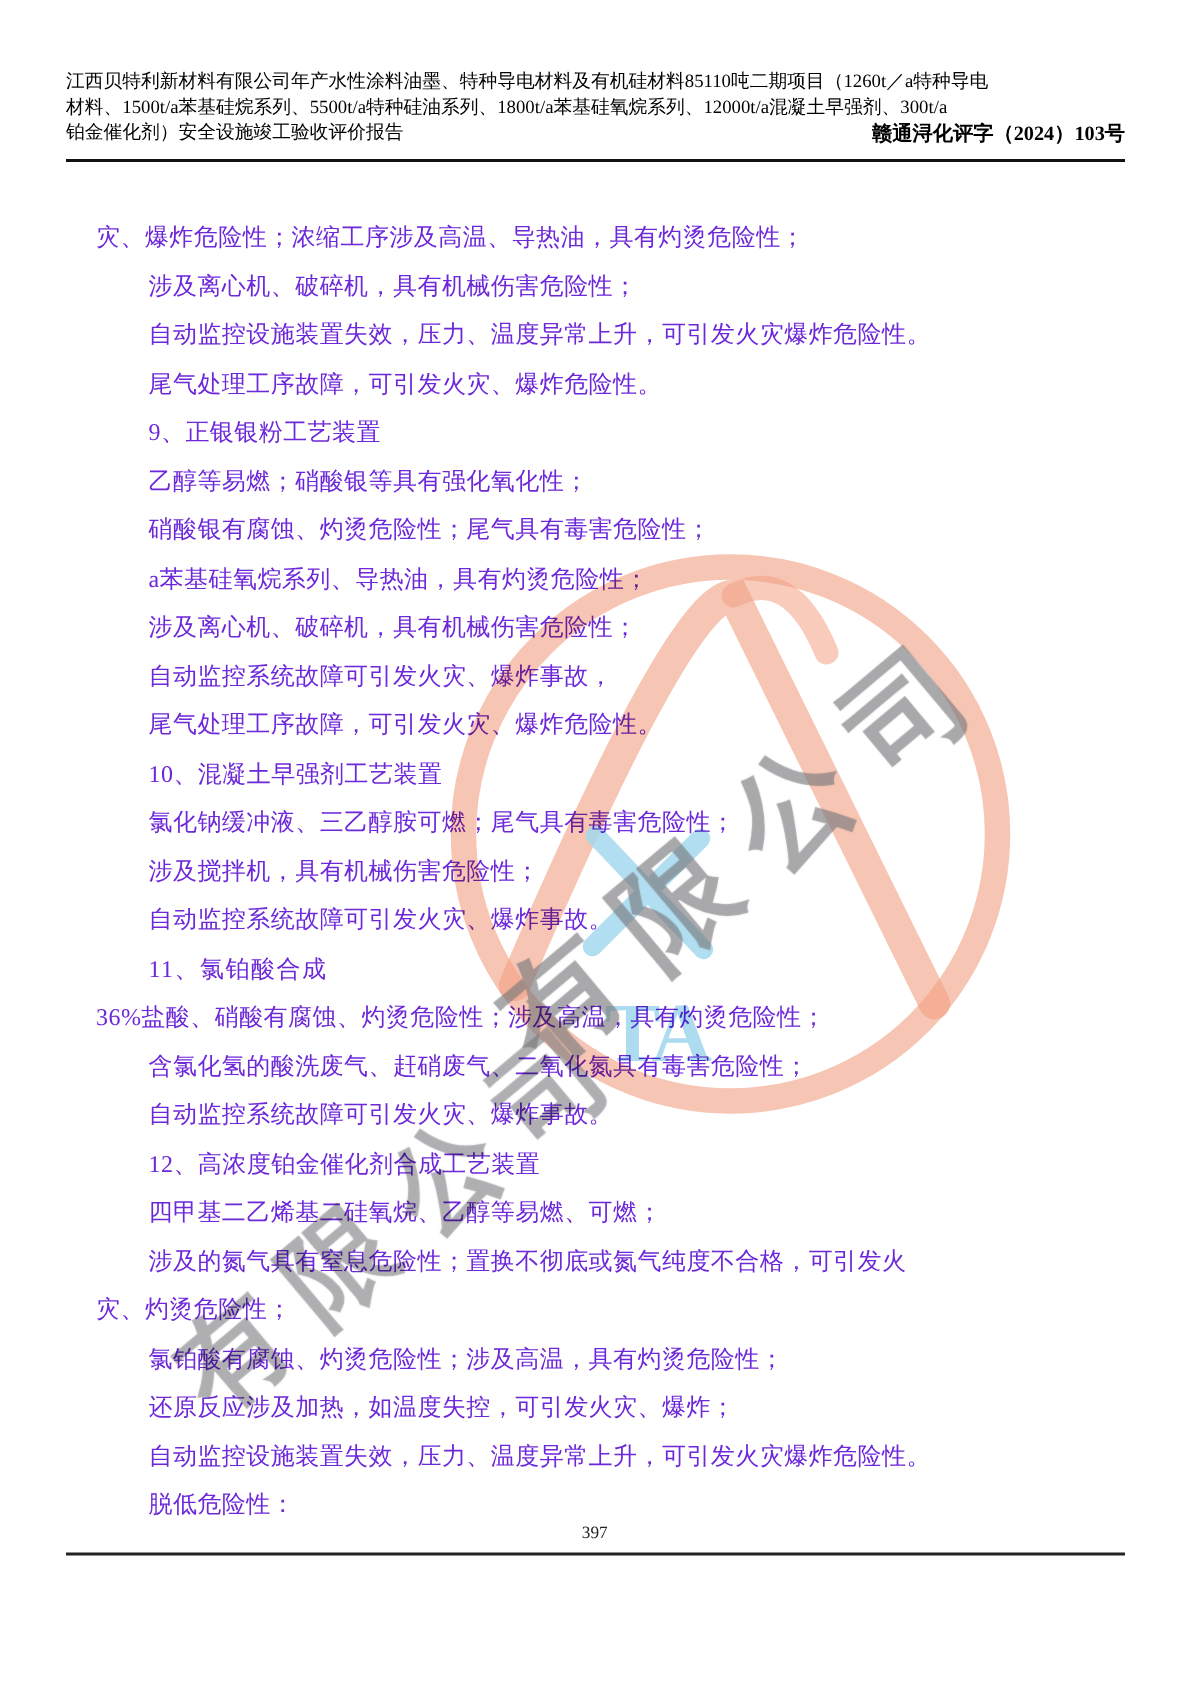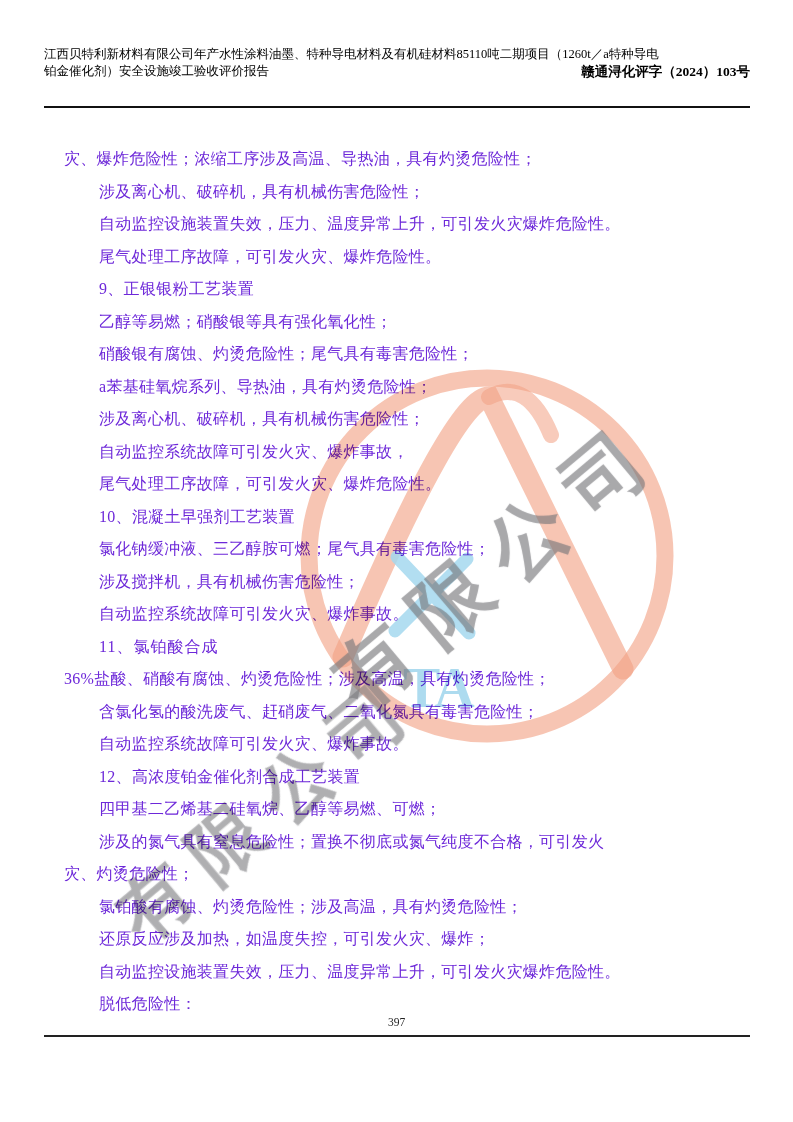--- a/index.html
+++ b/index.html
@@ -67,20 +67,21 @@
     font-size:72px;letter-spacing:20px;
     color:rgba(130,130,135,0.26);
     transform:rotate(-40deg);
   }
 </style>
 </head>
 <body>
 
 <div class="header">
   <div class="h-line">江西贝特利新材料有限公司年产水性涂料油墨、特种导电材料及有机硅材料85110吨二期项目（1260t／a特种导电</div>
+  <div class="h-line">材料、1500t/a苯基硅烷系列、5500t/a特种硅油系列、1800t/a苯基硅氧烷系列、12000t/a混凝土早强剂、300t/a</div>
   <div class="h-line h-line3">
     <span>铂金催化剂）安全设施竣工验收评价报告</span>
     <span class="doc-number">赣通浔化评字（2024）103号</span>
   </div>
 </div>
 <div class="header-rule"></div>
 
 <div class="body-area" id="body-area">
     <div class="b-line">灾、爆炸危险性；浓缩工序涉及高温、导热油，具有灼烫危险性；</div>
     <div class="b-line indent">涉及离心机、破碎机，具有机械伤害危险性；</div>

